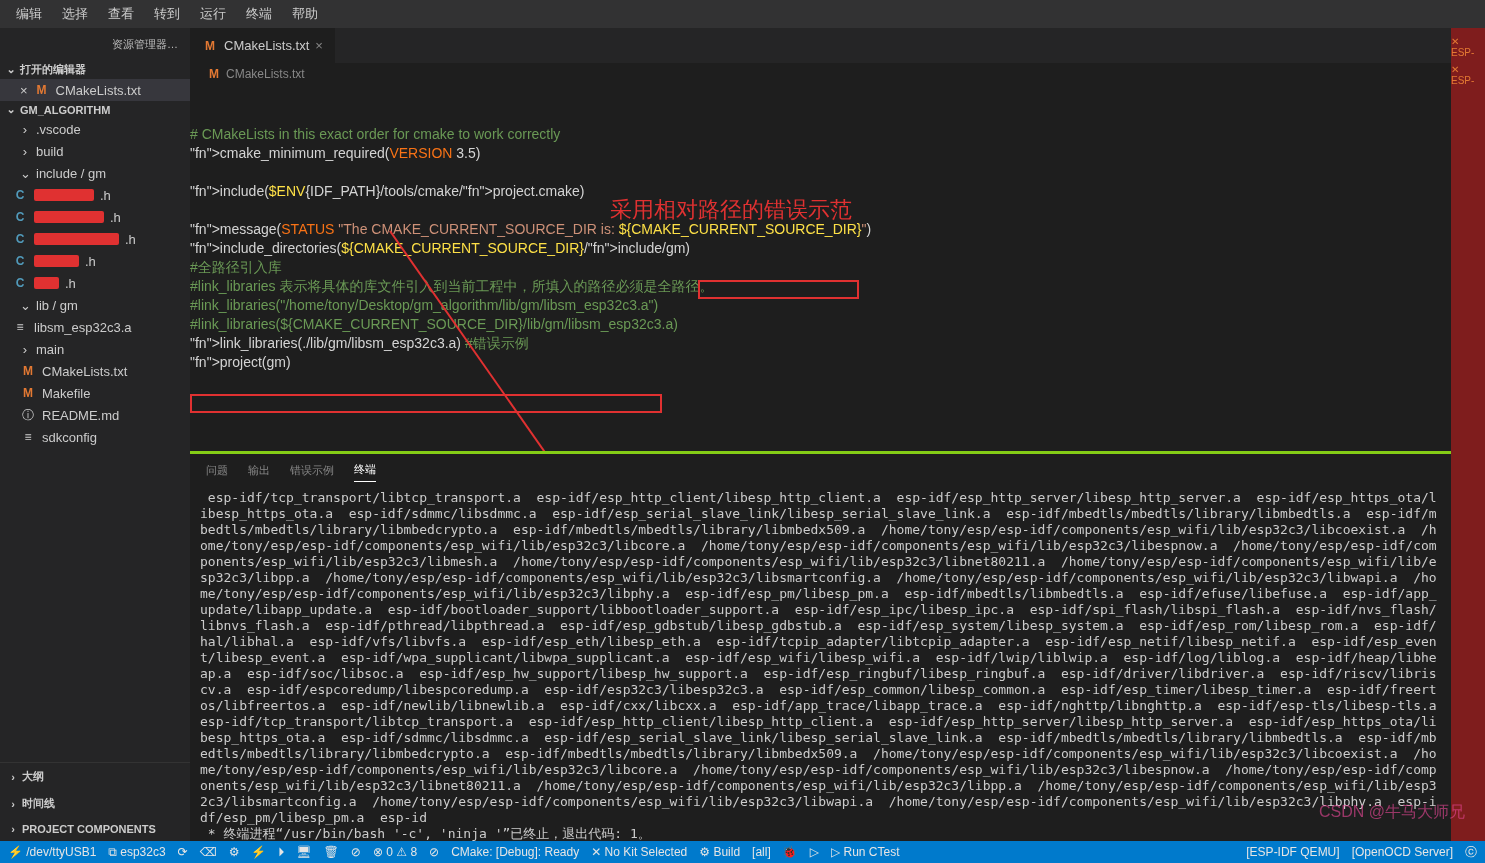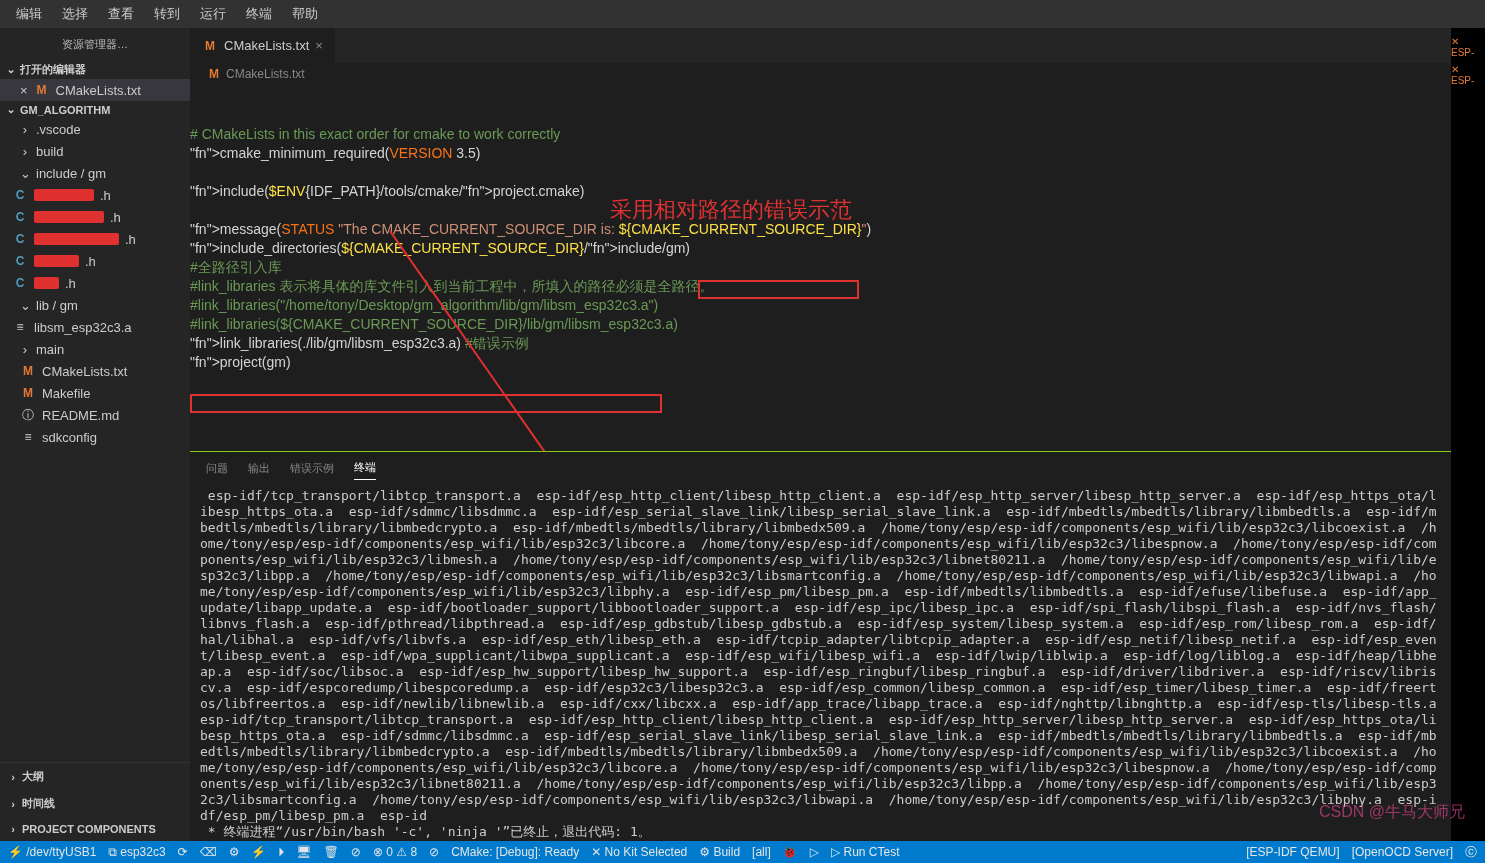--- a/index.html
+++ b/index.html
@@ -1,21 +1,21 @@
 <!DOCTYPE html>
 <html><head>
 <meta charset="utf-8">
 <style>
 *{margin:0;padding:0;box-sizing:border-box;font-family:"Segoe UI","Microsoft YaHei",sans-serif}
 body{background:#1e1e1e;color:#ccc;font-size:13px;width:1485px;height:863px;overflow:hidden;display:flex;flex-direction:column}
 .menubar{background:#323233;height:28px;display:flex;align-items:center;padding:0 8px;gap:4px}
 .menubar span{padding:4px 8px;cursor:pointer}
 .main{flex:1;display:flex;overflow:hidden}
 .sidebar{width:190px;background:#252526;display:flex;flex-direction:column;overflow:hidden}
-.sb-head{height:32px;display:flex;align-items:center;justify-content:center;padding:0 12px;font-size:11px;text-transform:uppercase;color:#bbb}
+.sb-head{height:32px;display:flex;align-items:center;justify-content:flex-end;padding:0 12px;font-size:11px;text-transform:uppercase;color:#bbb}
 .sb-sect{padding:2px 8px 2px 6px;font-size:11px;font-weight:700;color:#ccc;display:flex;align-items:center;gap:4px;cursor:pointer}
 .sb-item{padding:2px 8px 2px 20px;display:flex;align-items:center;gap:6px;cursor:pointer;height:22px}
 .sb-item.active{background:#37373d}
 .sb-sub{padding-left:12px}
 .ico{display:inline-flex;width:16px;height:16px;align-items:center;justify-content:center;font-size:12px}
 .chev{display:inline-block;width:10px;text-align:center;color:#ccc}
 .c-ico{color:#519aba;font-weight:700}
 .m-ico{color:#e37933;font-weight:700}
 .red{background:#e03131;height:12px;width:60px;display:inline-block;border-radius:2px}
 .editor{flex:1;display:flex;flex-direction:column;background:#1e1e1e;position:relative}
@@ -27,26 +27,26 @@
 .gutter{width:50px;text-align:right;color:#858585;padding-right:16px;line-height:19px;padding-top:2px;user-select:none}
 .lines{flex:1;line-height:19px;padding-top:2px;white-space:pre;color:#d4d4d4}
 .kw{color:#f97316}
 .str{color:#ce9178}
 .cmt{color:#6a9955}
 .var{color:#fde047}
 .box1{position:absolute;border:2px solid #e03131;left:508px;top:3px;width:161px;height:19px}
 .box2{position:absolute;border:2px solid #e03131;left:0px;top:60px;width:472px;height:19px}
 .ann{position:absolute;color:#e03131;font-size:22px;left:420px;top:115px;font-family:"Microsoft YaHei"}
 .annline{position:absolute;left:200px;top:145px;width:360px;height:2px;background:#e03131;transform:rotate(55deg);transform-origin:left center}
-.panel{height:390px;border-top:1px solid #84cc16;display:flex;flex-direction:column}
+.panel{height:390px;border-top:3px solid #84cc16;display:flex;flex-direction:column}
 .ptabs{height:32px;display:flex;align-items:center;gap:20px;padding:0 16px;font-size:11px;color:#888}
 .ptabs span{cursor:pointer;padding:4px 0}
 .ptabs .act{color:#fff;border-bottom:1px solid #fff}
 .term{flex:1;padding:4px 10px;font-family:Consolas,monospace;font-size:13px;line-height:16px;color:#ccc;overflow:hidden;white-space:pre-wrap;word-break:break-all}
-.rbar{width:34px;background:#000000;display:flex;flex-direction:column;align-items:center;padding-top:8px;gap:6px}
+.rbar{width:34px;background:#7f1d1d;display:flex;flex-direction:column;align-items:center;padding-top:8px;gap:6px}
 .rbar div{font-size:10px;color:#e37933;display:flex;align-items:center;gap:2px}
 .statusbar{height:22px;background:#007acc;display:flex;align-items:center;justify-content:space-between;padding:0 8px;font-size:12px;color:#e5e5e5}
 .sb-l,.sb-r{display:flex;align-items:center;gap:12px}
 .sb-l span,.sb-r span{display:flex;align-items:center;gap:4px;cursor:pointer}
 .sb-bot{display:flex;flex-direction:column;margin-top:auto;border-top:1px solid #333}
 .sb-bot .sb-sect{padding:6px 8px}
 .watermark{position:absolute;right:20px;bottom:40px;color:#ec4899;font-size:16px;opacity:.6}
 </style>
 </head>
 <body>

